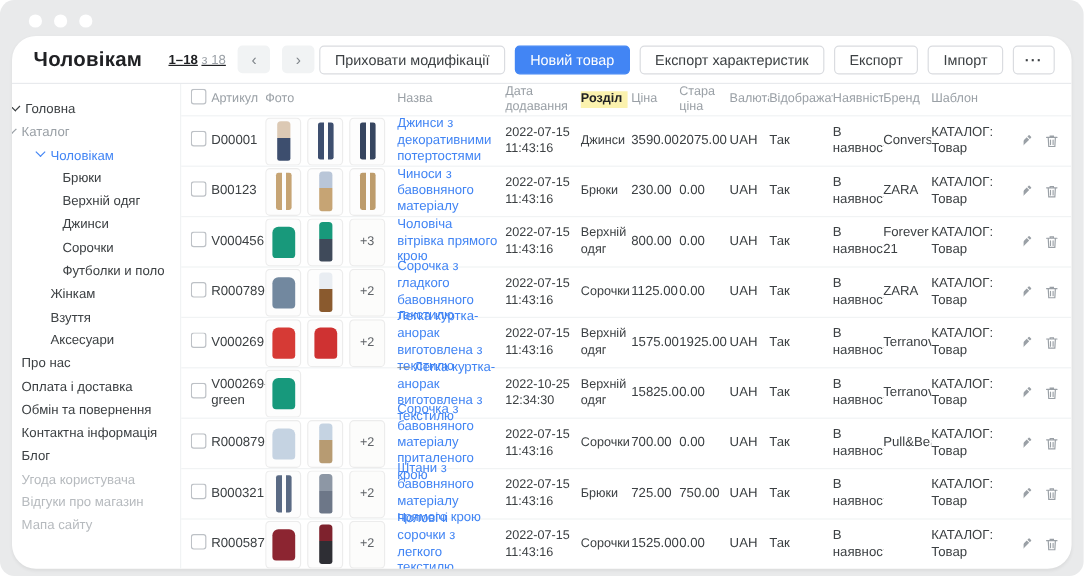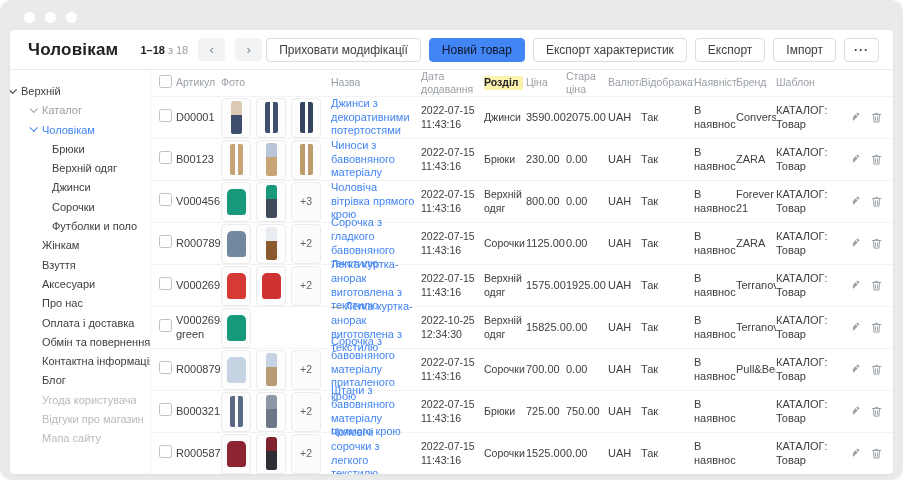--- a/index.html
+++ b/index.html
@@ -1,42 +1,42 @@
 <!DOCTYPE html>
 <html><head>
 <meta charset="utf-8">
 <style>
   * { margin:0; padding:0; box-sizing:border-box; }
   html,body { width:903px; height:480px; background:#fff; font-family:"Liberation Sans", sans-serif; }
   .window { position:absolute; inset:0; background:#e9eaeb; border-radius:12px; overflow:hidden; }
   .dots { position:absolute; top:12px; left:24px; display:flex; gap:10px; }
   .dot { width:11px; height:11px; border-radius:50%; background:#ffffff; }
-  .card { position:absolute; left:10px; right:10px; top:30px; bottom:6px; background:#fff; border-radius:4px;
+  .card { position:absolute; left:10px; right:10px; top:30px; bottom:6px; background:#fff; border-radius:20px;
           box-shadow:0 1px 3px rgba(0,0,0,.06); display:flex; flex-direction:column; overflow:hidden; }
 
   
   .cardbar { height:40px; flex:0 0 40px; display:flex; align-items:center; padding:0 14px 0 18px; border-bottom:1px solid #e8eaed; }
   .page-title { font-size:17px; font-weight:700; color:#202124; letter-spacing:.2px; }
   .pager { display:flex; align-items:center; margin-left:22px; gap:10px; }
-  .pg-range { font-size:11px; font-weight:700; color:#202124; }
+  .pg-range { font-size:11px; font-weight:700; color:#202124;text-decoration:underline; }
   .pg-range .of { font-weight:400; color:#9aa0a6; margin-left:3px; }
   .pg-btn { width:27px; height:23px; background:#f1f3f4; border:none; border-radius:4px; color:#80868b;
             font-size:13px; line-height:23px; text-align:center; cursor:pointer; }
   .toolbar { margin-left:auto; display:flex; align-items:center; gap:8px; }
   .btn { height:24px; padding:0 12px; background:#fff; border:1px solid #dadce0; border-radius:4px;
          font-size:12px; color:#3c4043; font-family:inherit; cursor:pointer; white-space:nowrap; }
-  .btn.primary { background:#4285f4; border-color:#4285f4; color:#0f172a; }
+  .btn.primary { background:#4285f4; border-color:#4285f4; color:#ffffff; }
   .btn.more { padding:0 9px; font-weight:700; letter-spacing:1px; }
 
   
   .content { flex:1; display:flex; min-height:0; }
   .sidebar { flex:0 0 140px; padding-top:12px; overflow:hidden; }
   .side-item { height:19.3px; line-height:19.3px; font-size:11px; color:#3c4043; cursor:pointer; white-space:nowrap; }
   .side-item.lvl0 { padding-left:11px; }
-  .side-item.lvl1 { padding-left:32px; }
+  .side-item.lvl1 { padding-left:8px; }
   .side-item.lvl2 { padding-left:32px; }
   .side-item.lvl3 { padding-left:42px; }
   .side-item.gray { color:#9aa0a6; }
   .side-item.active { color:#4285f4; }
   .side-item.muted { color:#b6babe; }
   .chev { display:inline-block; width:11px; margin-left:-11px; }
   .chev::before { content:""; display:inline-block; width:4.5px; height:4.5px; border-right:1.5px solid currentColor;
                   border-bottom:1.5px solid currentColor; transform:rotate(45deg) translate(-1px,-1px); vertical-align:2px; }
 
   
@@ -88,21 +88,21 @@
         <button class="btn primary">Новий товар</button>
         <button class="btn">Експорт характеристик</button>
         <button class="btn">Експорт</button>
         <button class="btn">Імпорт</button>
         <button class="btn more">···</button>
       </div>
     </div>
 
     <div class="content">
       <nav class="sidebar">
-          <div class="side-item lvl0"><span class="chev"></span><span class="side-label">Верхній</span></div>
+          <div class="side-item lvl0"><span class="chev"></span><span class="side-label">Головна</span></div>
           <div class="side-item lvl1 gray"><span class="chev"></span><span class="side-label">Каталог</span></div>
           <div class="side-item lvl2 active"><span class="chev"></span><span class="side-label">Чоловікам</span></div>
           <div class="side-item lvl3"><span class="side-label">Брюки</span></div>
           <div class="side-item lvl3"><span class="side-label">Верхній одяг</span></div>
           <div class="side-item lvl3"><span class="side-label">Джинси</span></div>
           <div class="side-item lvl3"><span class="side-label">Сорочки</span></div>
           <div class="side-item lvl3"><span class="side-label">Футболки и поло</span></div>
           <div class="side-item lvl2"><span class="side-label">Жінкам</span></div>
           <div class="side-item lvl2"><span class="side-label">Взуття</span></div>
           <div class="side-item lvl2"><span class="side-label">Аксесуари</span></div>

